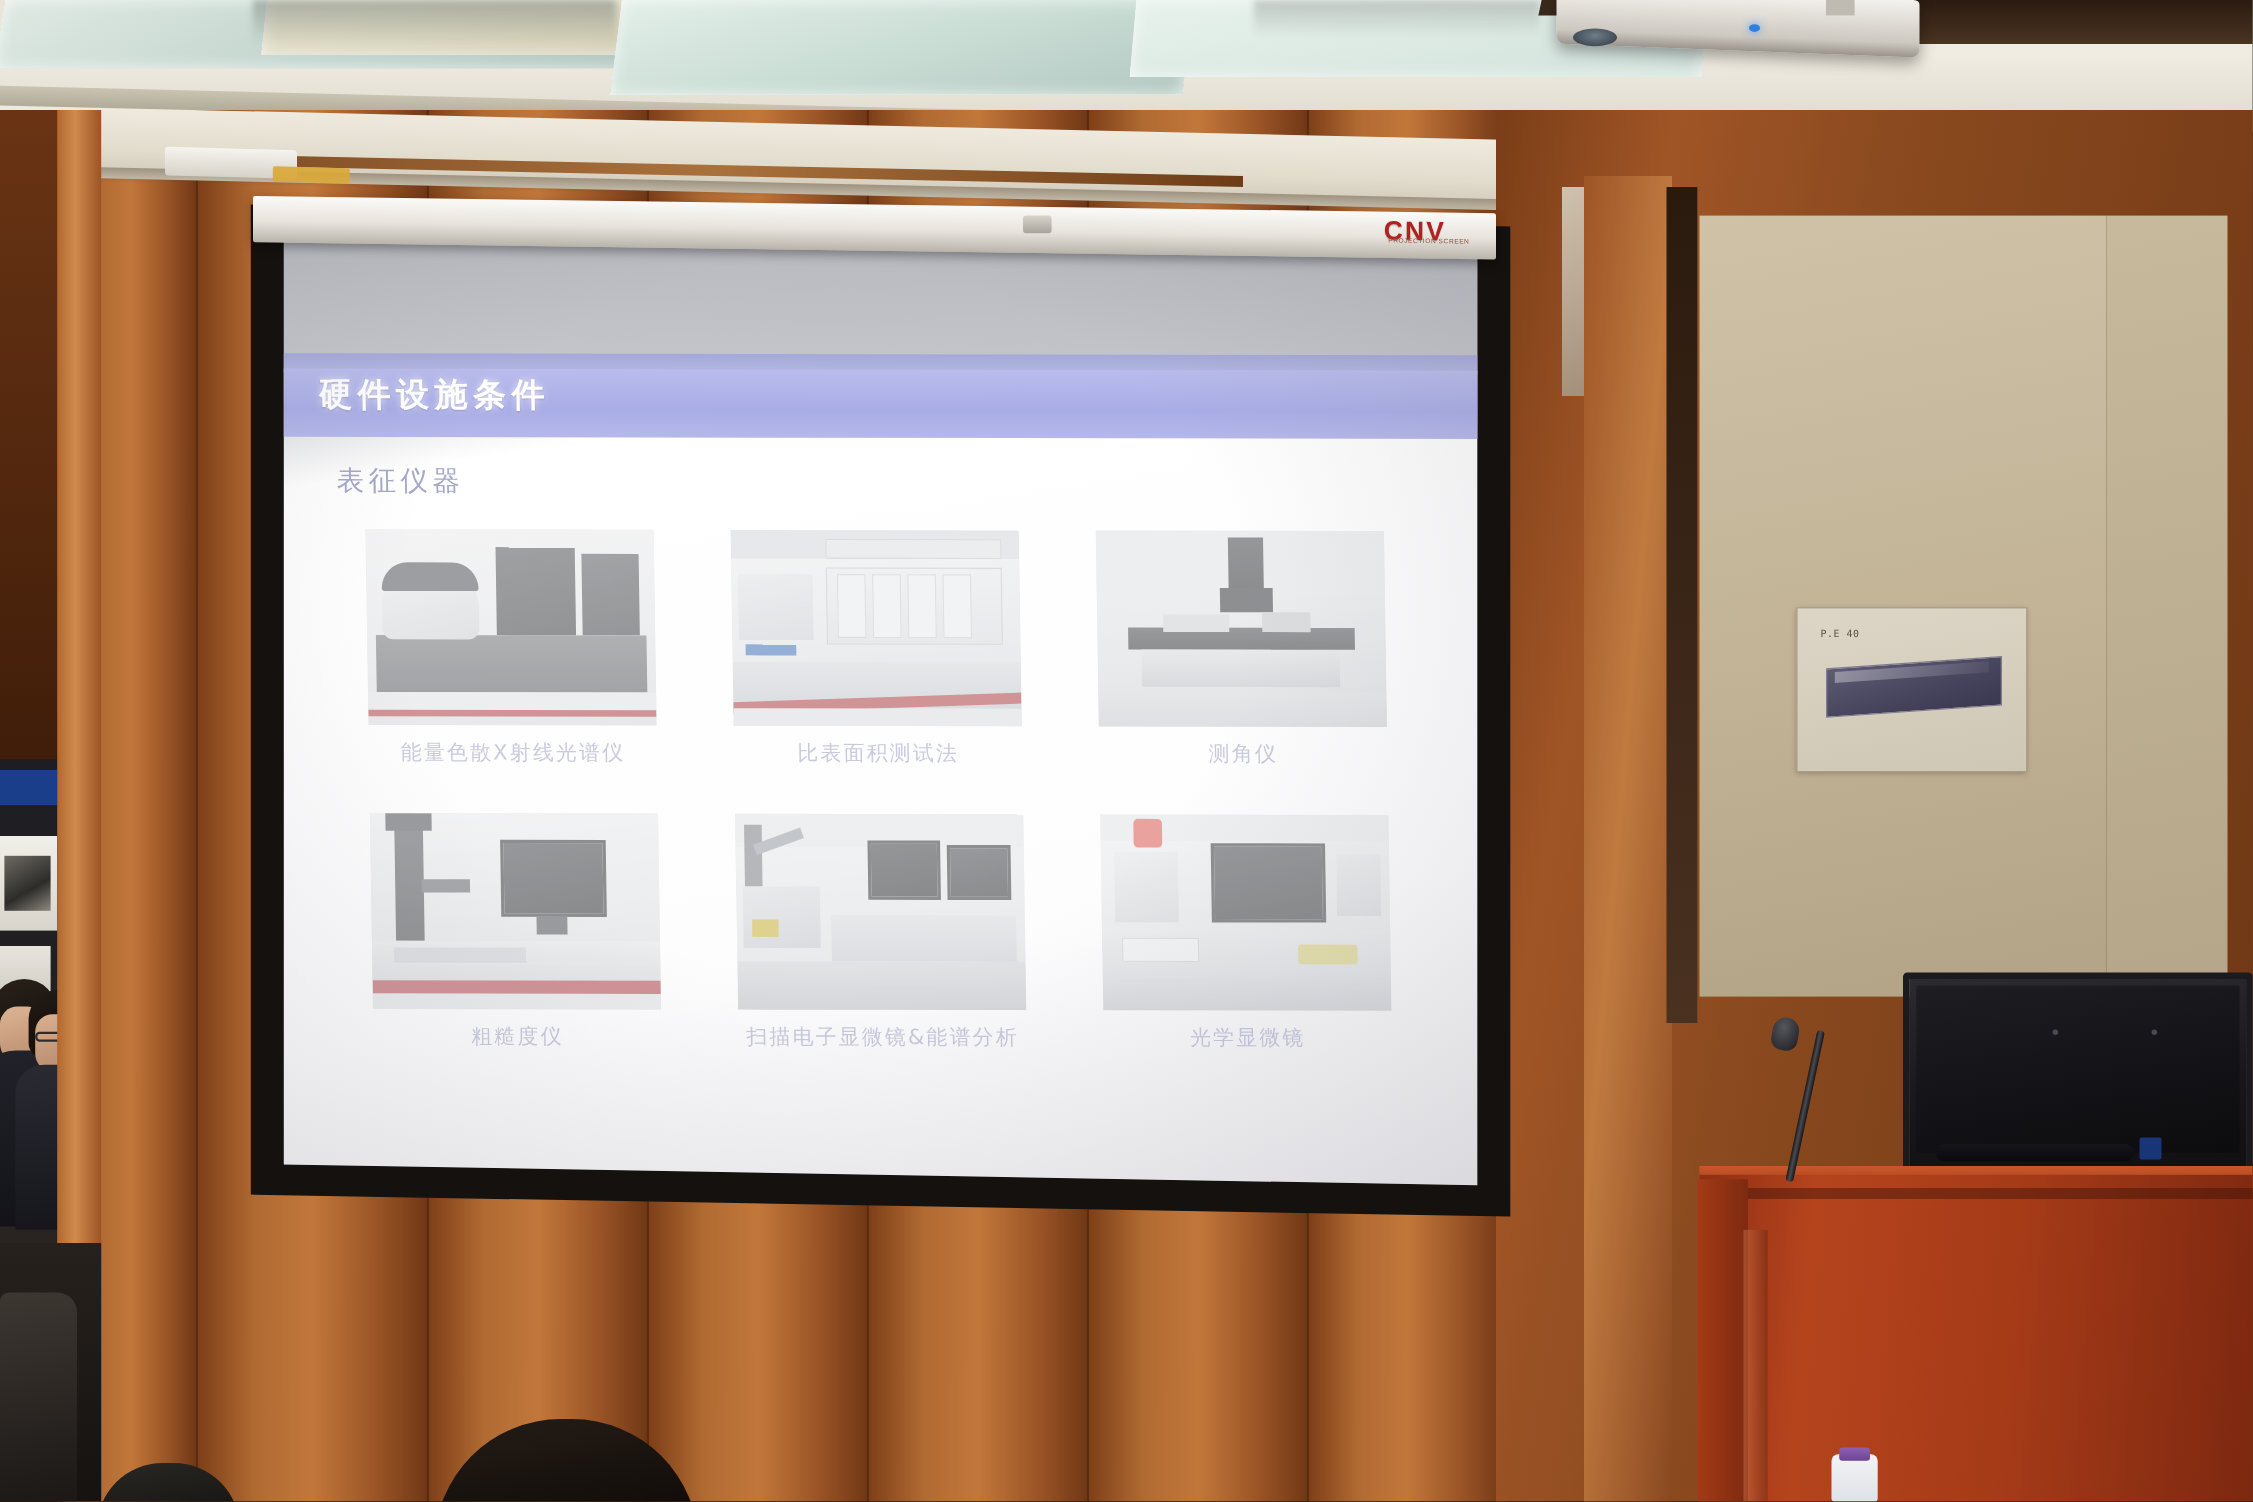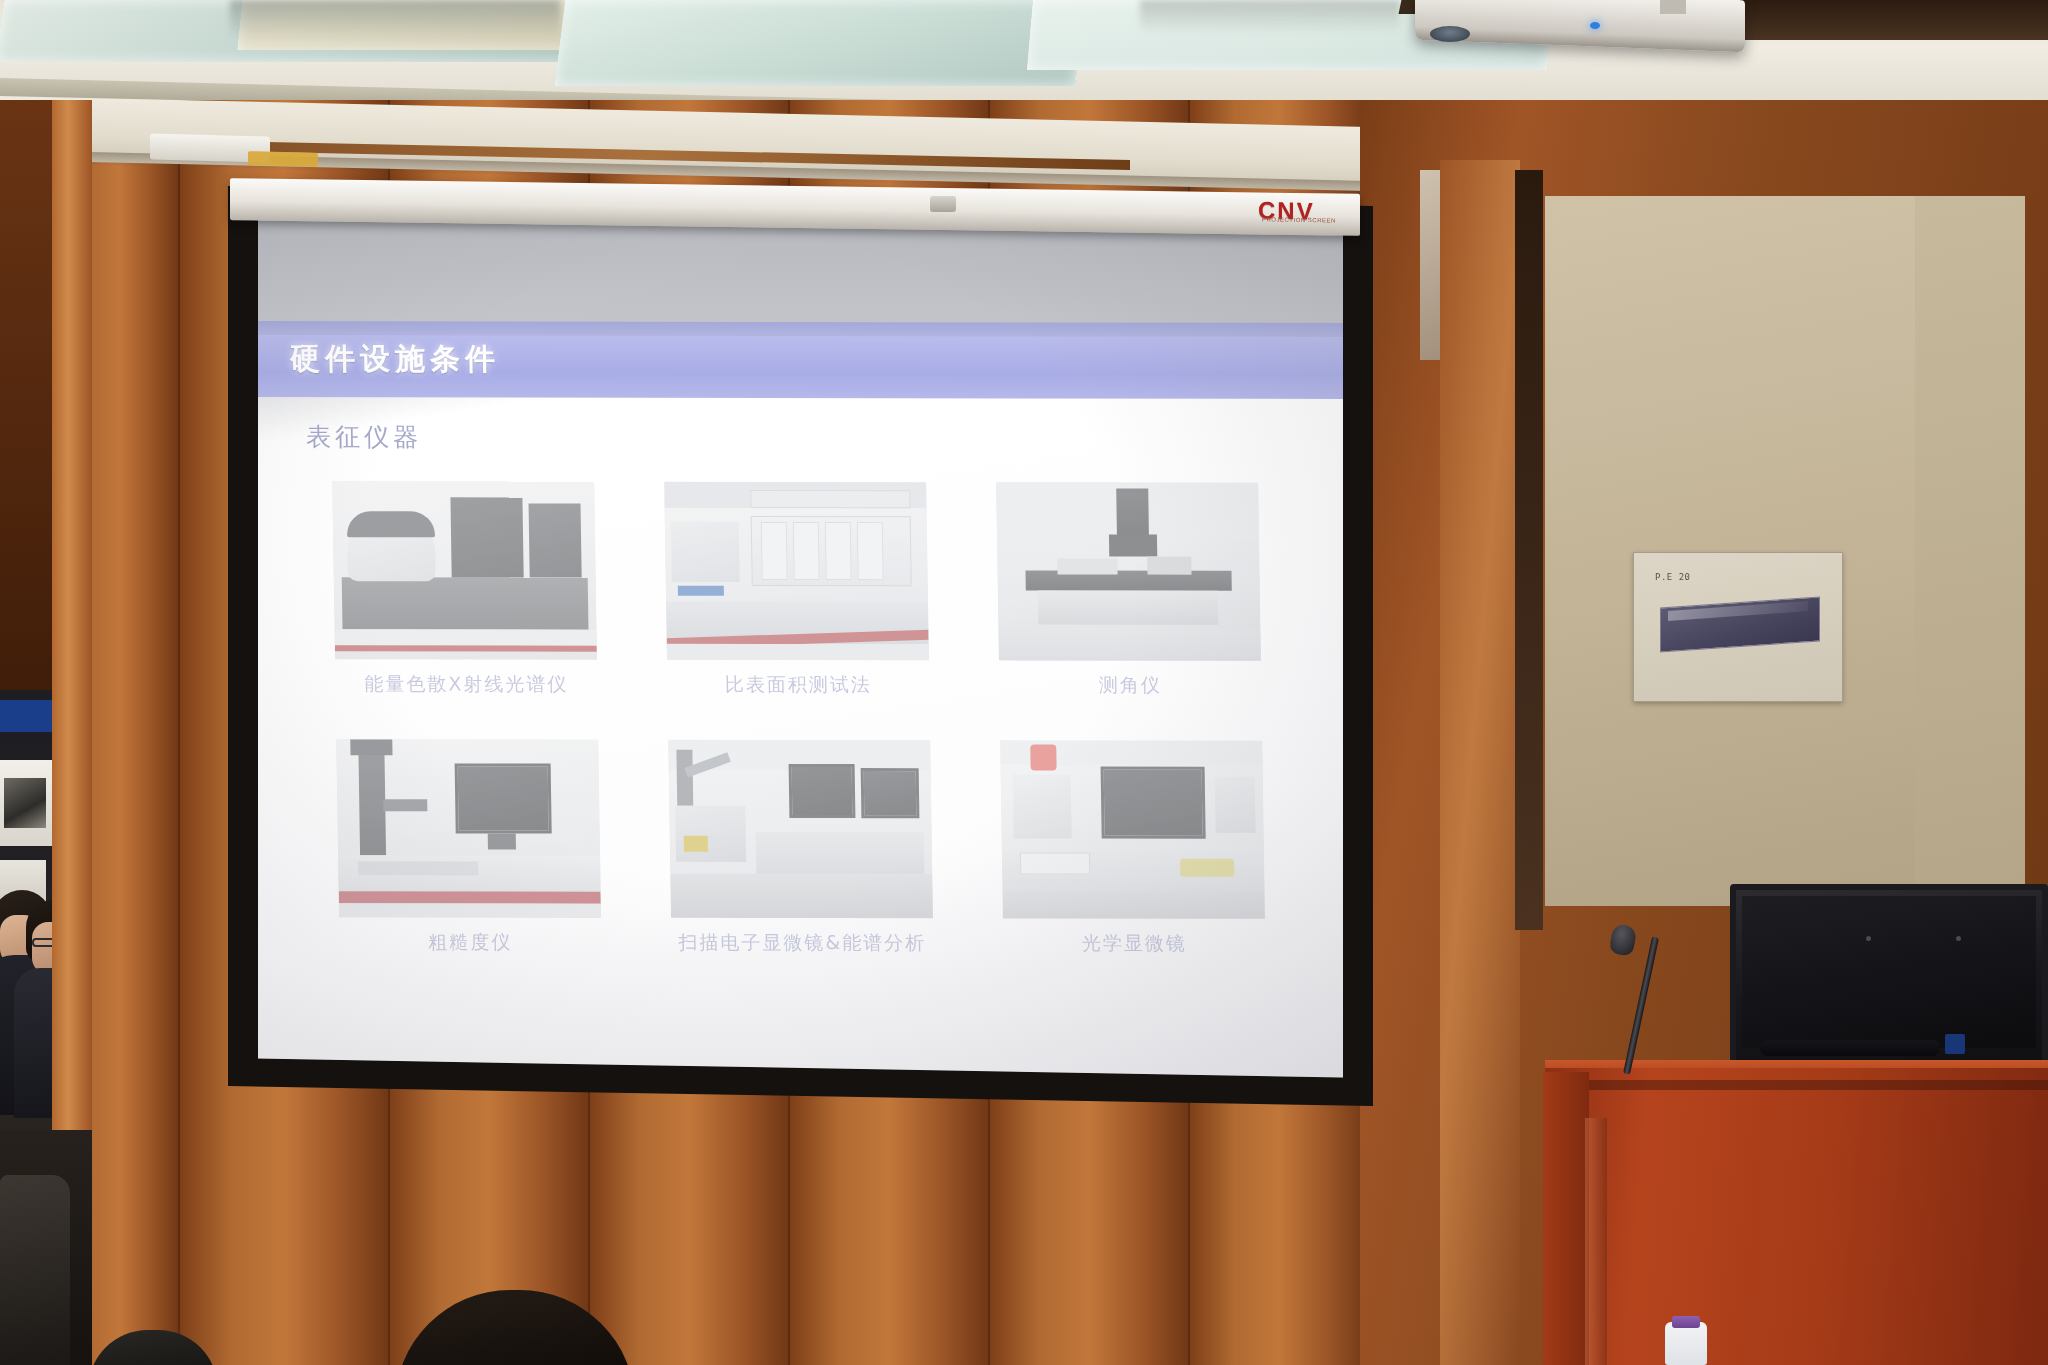--- a/index.html
+++ b/index.html
@@ -260,21 +260,21 @@
   <div class="bracket-label"></div>
 
   <div class="right-wall"></div>
   <div class="rw-mirror"></div>
   <div class="rw-trim"></div>
   <div class="rw-dark-slot"></div>
   <div class="beige-panel"></div>
   <div class="beige-panel2"></div>
 
   <div class="plate"></div>
-  <div class="plate-label">P.E 20</div>
+  <div class="plate-label">P.E 40</div>
   <div class="plate-slot"></div>
   <div class="plate-slot-hl"></div>
 
   <div class="left-dark-col"></div>
   <div class="left-open"></div>
   <div class="poster-blue"></div>
   <div class="poster-wh"></div>
   <div class="poster-img"></div>
   <div class="poster-wh2"></div>
   <div class="aud-head1"></div>

